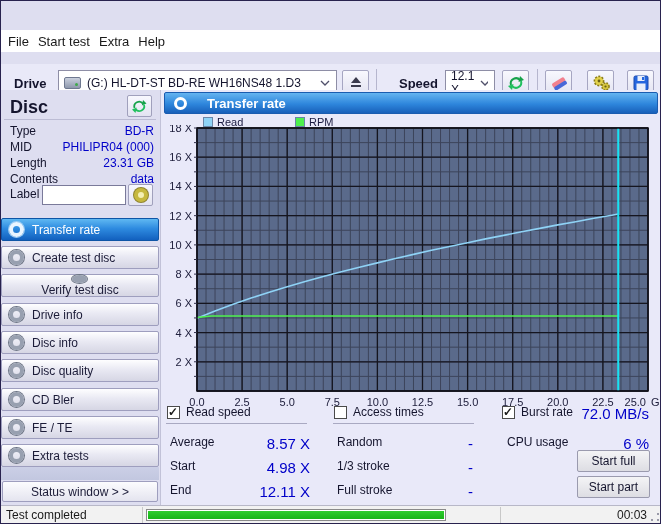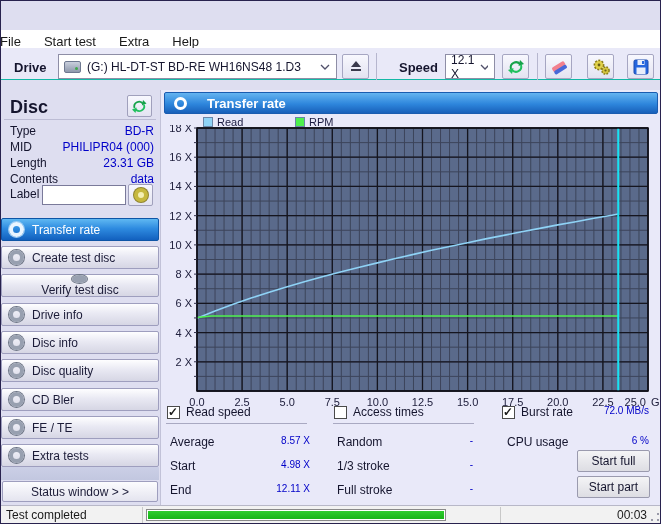--- a/index.html
+++ b/index.html
@@ -16,25 +16,25 @@
   .win-controls{position:absolute;right:0;top:0;height:30px;display:flex;}
   .win-btn{width:46px;height:30px;display:flex;align-items:center;justify-content:center;position:relative;}
   .glyph-min{width:11px;height:1px;background:#fff;}
   .glyph-max{width:10px;height:10px;border:1px solid #fff;}
   .glyph-close{position:relative;width:12px;height:12px;}
   .glyph-close::before,.glyph-close::after{content:"";position:absolute;left:-1px;top:5px;width:14px;height:1px;background:#fff;}
   .glyph-close::before{transform:rotate(45deg);}
   .glyph-close::after{transform:rotate(-45deg);}
 
   
-  .menubar{position:absolute;left:0;top:30px;width:661px;height:22px;background:#ffffff;display:flex;align-items:center;gap:23px;}
+  .menubar{position:absolute;left:0;top:30px;width:661px;height:22px;background:#ffffff;display:flex;align-items:center;gap:9px;padding-left:8px;}
   .menu-item{font-size:13px;color:#1a1a1a;}
 
   
-  .toolbar{position:absolute;left:0;top:48px;width:661px;height:32px;background:#E9E9F8;border-bottom:1px solid #14b8a6;}
+  .toolbar{position:absolute;left:0;top:64px;width:661px;height:32px;background:#E9E9F8;border-bottom:1px solid #14b8a6;}
   .tb-label{position:absolute;top:12px;font-size:13px;font-weight:bold;color:#15152E;}
   .combo{position:absolute;top:6px;height:25px;background:#fff;border:1px solid #8E8EA6;display:flex;align-items:center;font-size:12px;color:#15152E;}
   .combo .chev{margin-left:auto;margin-right:6px;}
   .tb-btn{position:absolute;top:6px;width:27px;height:25px;border:1px solid #A6A6C2;border-radius:2px;
     background:linear-gradient(#F8F8FE,#E3E3F1);display:flex;align-items:center;justify-content:center;}
   .tb-sep{position:absolute;top:5px;width:1px;height:27px;background:#B6B6CE;}
   .drive-ico{width:17px;height:12px;margin:0 6px 0 5px;border-radius:2px;background:linear-gradient(#C9CFDD,#8E98AC);position:relative;border:1px solid #6E7890;}
   .drive-ico::after{content:"";position:absolute;right:2px;bottom:2px;width:3px;height:3px;border-radius:50%;background:#3FA94C;}
   .eject-ico{position:relative;width:12px;height:11px;}
   .eject-ico::before{content:"";position:absolute;left:1px;top:0;border-left:5px solid transparent;border-right:5px solid transparent;border-bottom:6px solid #3A3A4C;}
@@ -71,21 +71,21 @@
   .sw{position:absolute;top:0;width:10px;height:10px;border:1px solid #6A86A8;}
   .chart-svg{position:absolute;left:0;top:35px;}
   .tick{font-size:11px;fill:#20203E;font-family:"Liberation Sans",sans-serif;}
 
   
   .cb{position:absolute;width:13px;height:13px;background:#fff;border:1px solid #4A4A4A;}
   .cb.checked::after{content:"\2713";position:absolute;left:0px;top:-2px;font-size:12px;font-weight:bold;color:#1a1a1a;}
   .grp-label{position:absolute;font-size:12px;color:#15152E;}
   .grp-line{position:absolute;height:1px;background:#A9A9C2;}
   .stat-lab{position:absolute;font-size:12px;color:#15152E;}
-  .stat-val{position:absolute;font-size:10px;color:#0000C8;text-align:right;}
+  .stat-val{position:absolute;font-size:15px;color:#0000C8;text-align:right;}
   .push-btn{position:absolute;left:416px;width:73px;height:22px;border:1px solid #9A9AAE;border-radius:2px;
     background:linear-gradient(#F4F4F6,#DDDDE3);font-size:12px;color:#15152E;display:flex;align-items:center;justify-content:center;}
 
   
   .statusbar{position:absolute;left:0;bottom:0;width:661px;height:19px;background:#F2F2F2;border-top:1px solid #B8B8C8;font-size:12px;color:#1a1a1a;}
   .sb-text{position:absolute;left:6px;top:2px;}
   .sb-sep{position:absolute;top:1px;width:1px;height:17px;background:#C8C8C8;}
   .pbar{position:absolute;left:146px;top:3px;width:300px;height:12px;border:1px solid #8A8A8A;background:#fff;padding:1px;}
   .pbar-fill{height:100%;background:linear-gradient(#2ECC2E,#17B417);}
   .sb-pct{position:absolute;left:454px;top:20px;}

